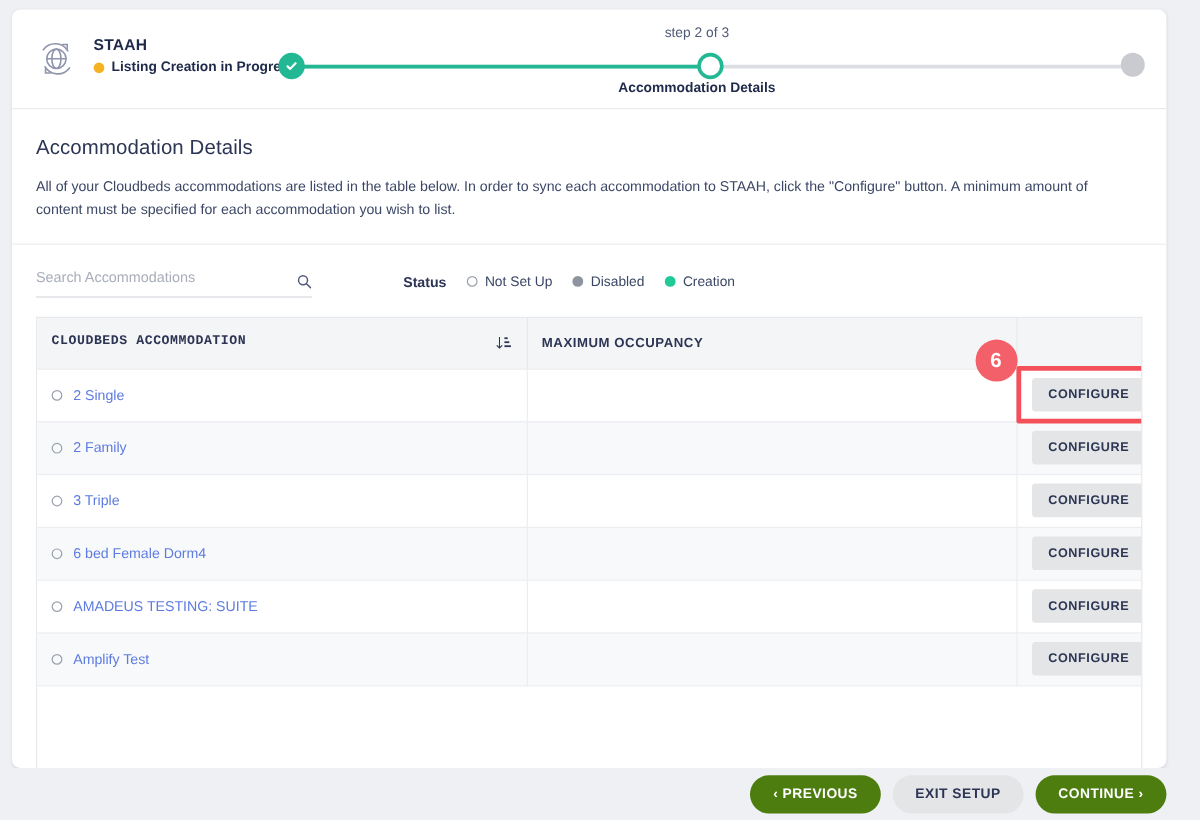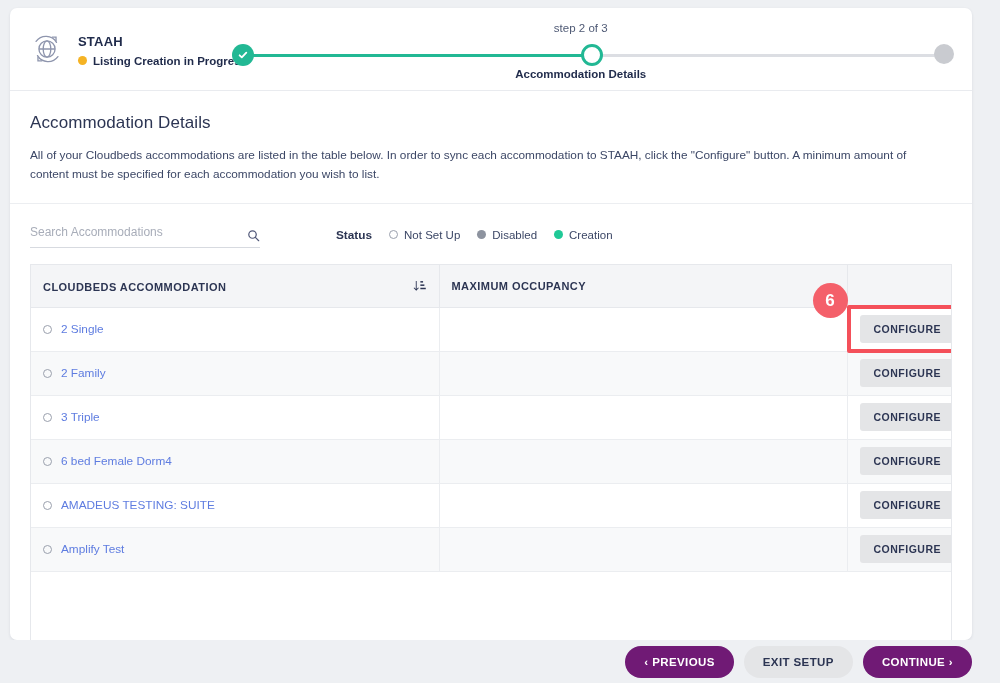--- a/index.html
+++ b/index.html
@@ -24,21 +24,21 @@
   }
 
   
   .header {
     position: relative;
     height: 83px;
     border-bottom: 1px solid #e9ebef;
   }
   .brand {
     position: absolute; left: 18px; top: 22px;
-    display: flex; align-items: flex-end; gap: 12px;
+    display: flex; align-items: flex-start; gap: 12px;
   }
   .brand-icon { width: 38px; height: 38px; color: #8e95ad; flex: 0 0 38px; }
   .brand-text { line-height: 1.25; }
   .brand-name {
     font-size: 13px; font-weight: bold; color: #1f2a4a; letter-spacing: .2px;
   }
   .brand-status {
     display: flex; align-items: center; gap: 6px;
     font-size: 11.5px; font-weight: bold; color: #1f2a4a; margin-top: 3px;
   }
@@ -137,21 +137,21 @@
     color: #2c3553; text-align: left;
     padding: 14px 12px; height: 42px;
     border-bottom: 1px solid #e6e8ec;
     border-right: 1px solid #e6e8ec;
     vertical-align: middle;
   }
   thead th:last-child { border-right: 0; }
   .col-name { width: 408px; }
   .col-occ  { width: 408px; }
   .col-act  { width: auto; }
-  .th-inner { display: flex; align-items: flex-end; justify-content: space-between; }
+  .th-inner { display: flex; align-items: flex-start; justify-content: space-between; font-family: Liberation Mono, monospace; }
   .sort-icon { width: 14px; height: 14px; color: #2c3553; }
 
   tbody td {
     padding: 0 12px; height: 44px;
     border-bottom: 1px solid #ebedf0;
     border-right: 1px solid #ebedf0;
     font-size: 11.8px; vertical-align: middle;
   }
   tbody td:last-child { border-right: 0; }
   tbody tr:nth-child(odd)  { background: #ffffff; }
@@ -202,21 +202,21 @@
     height: 43px; display: flex; align-items: center;
     justify-content: flex-end; gap: 10px; padding-right: 28px;
     background: #eef0f3;
   }
   .btn {
     border: 0; border-radius: 18px;
     font-family: "Liberation Sans", sans-serif;
     font-size: 11.5px; font-weight: bold; letter-spacing: .4px;
     padding: 10px 19px; cursor: pointer;
   }
-  .btn-primary { background: #701a75; color: #ffffff; }
+  .btn-primary { background: #4d7c0f; color: #ffffff; }
   .btn-neutral { background: #e4e5e7; color: #2c3553; }
 </style>
 </head>
 <body>
 
 <div class="page">
   <div class="card">
 
     <div class="header">
 

